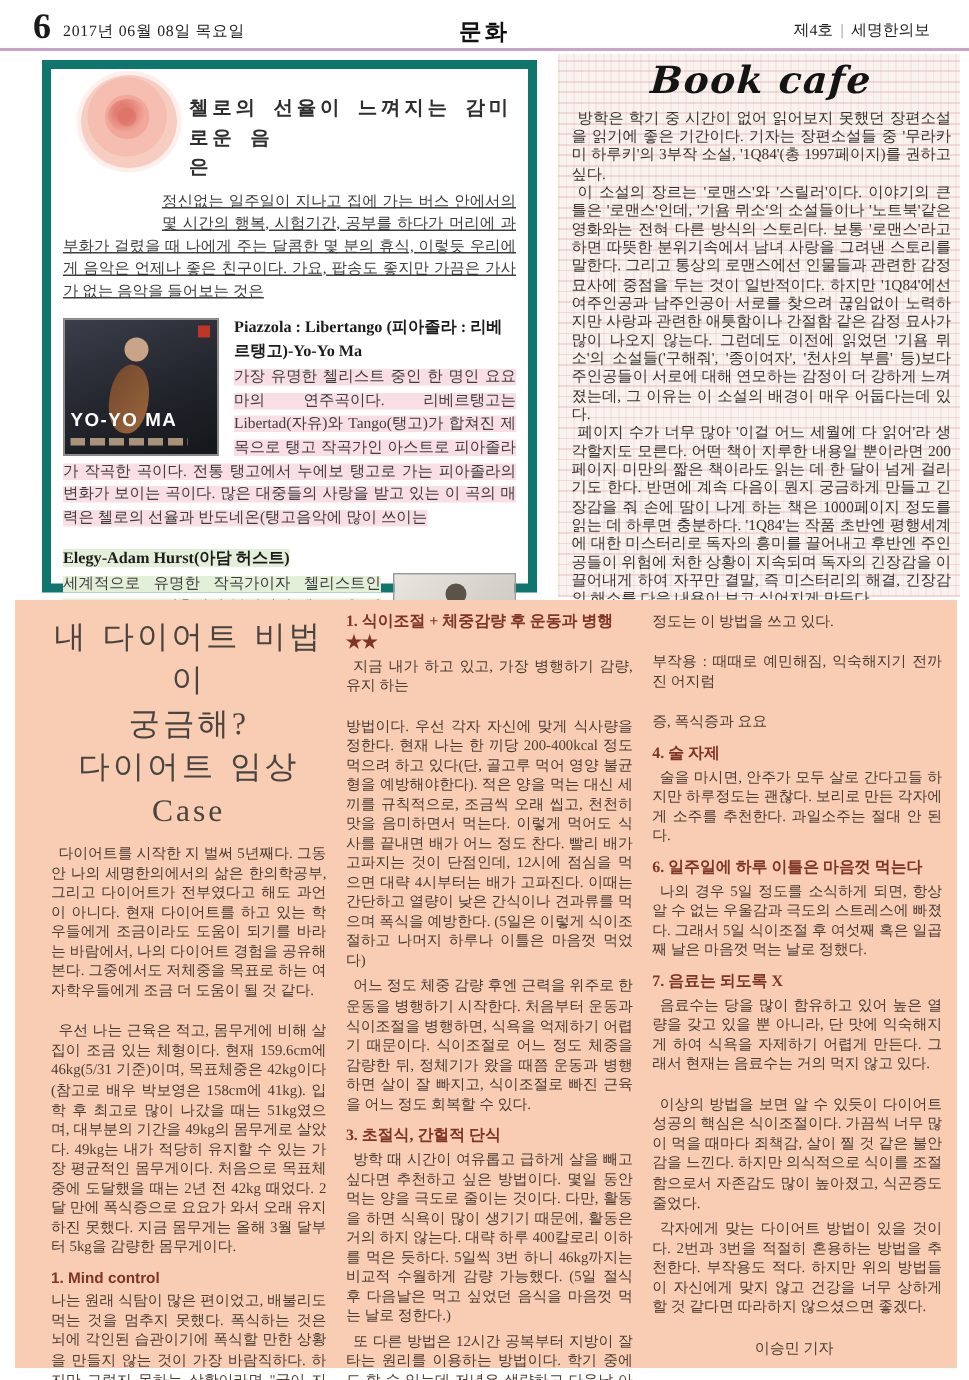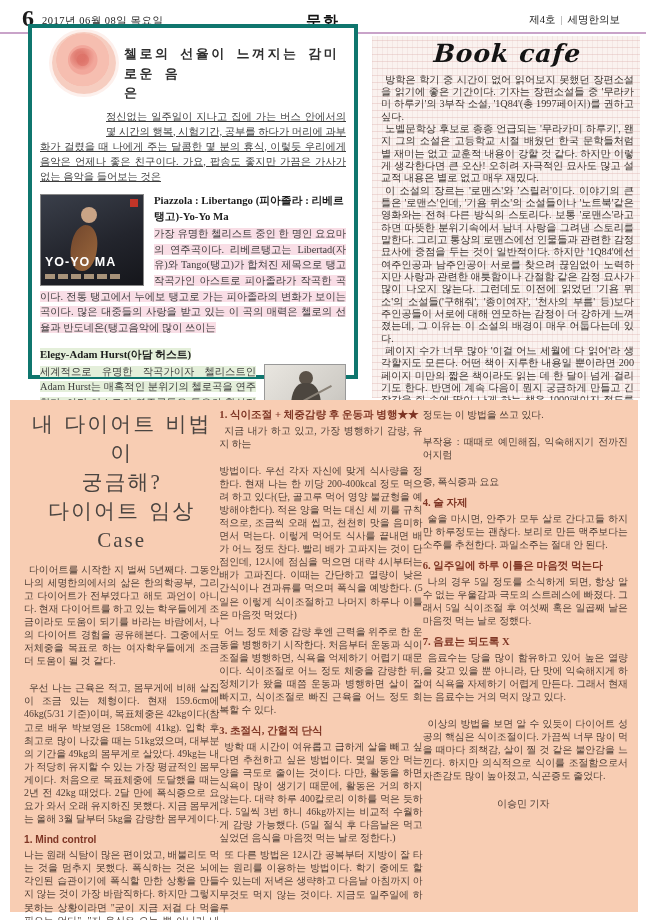--- a/index.html
+++ b/index.html
@@ -12,22 +12,22 @@
             border-bottom:2px solid #c9a3c9; }
   .hdr-left { position:absolute; left:22px; top:6px; display:flex; align-items:flex-end; gap:8px; }
   .page-num { font-size:24px; font-weight:bold; line-height:24px; color:#1a1a1a; }
   .hdr-date { font-size:10.5px; padding-bottom:2px; color:#222; letter-spacing:.5px; }
   .hdr-section { position:absolute; left:0; right:0; top:12px; text-align:center;
                  font-size:15px; font-weight:bold; color:#111; letter-spacing:2px; }
   .hdr-issue { position:absolute; right:26px; top:13px; font-size:10.5px; color:#222; }
   .hdr-issue .sep { margin:0 5px; color:#888; }
 
   
-  .music-box { position:absolute; left:28px; top:24px; width:330px; height:355px;
-               background:#fff; border:4px solid #0f766e; padding:6px 8px; }
+  .music-box { position:absolute; left:28px; top:40px; width:330px; height:355px;
+               background:#fff; border:6px solid #0f766e; padding:6px 8px; }
   .flower { float:left; width:84px; height:66px; position:relative; }
   .flower .bloom { position:absolute; left:12px; top:-2px; width:64px; height:62px; border-radius:50%;
       background:radial-gradient(circle at 48% 45%, #e98a80 0 12%, #f2a79b 14% 30%, #f6beb0 32% 55%, #f6cdc0 56% 75%, #fbe4da 76% 100%);
       box-shadow:0 0 0 3px #fdf0ec; }
   .flower .bloom::after { content:""; position:absolute; left:18px; top:16px; width:26px; height:22px;
       border-radius:50%; background:radial-gradient(circle at 40% 40%, #d96a60 0 25%, transparent 70%); opacity:.7; }
   .music-title { font-size:13px; font-weight:bold; letter-spacing:2.5px; color:#2e2e2e;
                  padding:10px 0 0 6px; line-height:1.5; word-spacing:4px; }
   .music-title .t2 { display:block; margin-left:-84px; padding-left:0; }
   .music-intro { clear:none; font-size:10.3px; line-height:1.46; text-align:justify; color:#3d3d3d; margin-top:6px;text-decoration:underline; }
@@ -61,21 +61,21 @@
       background:
         repeating-linear-gradient(90deg, rgba(214,178,176,.18) 0 1px, transparent 1px 5px),
         repeating-linear-gradient(0deg, #efd9d6 0 1px, #faf2ef 1px 7px); }
   .bookcafe-title { text-align:center; font-family:"DejaVu Serif",serif; font-style:italic; font-weight:bold;
       font-size:25px; color:#141414; letter-spacing:1px; line-height:1.1; margin:2px 0 6px 0;
       transform:skewX(-4deg); }
   .bookcafe p { font-size:10.2px; line-height:12.35px; text-align:justify; color:#3a3430; text-indent:.4em; }
 
   
   .diet { position:absolute; left:10px; top:400px; width:628px; height:512px; background:#f8cdb3;
-          padding:8px 10px 6px 14px; display:flex; }
+          padding:8px 10px 6px 24px; display:flex; gap:13px; }
   .col { flex:1 1 0; min-width:0; }
   .col-left  { flex-basis:192px; }
   .col-mid   { flex-basis:200px; }
   .col-right { flex-basis:202px; }
   .diet-heading { text-align:center; font-size:21px; line-height:1.38; color:#4a4440;
       letter-spacing:2px; word-spacing:2px; margin:2px 0 8px 0; }
   .diet p { font-size:9.9px; line-height:1.32; text-align:justify; color:#4b3c34; margin-bottom:4px; }
   .diet p.first { text-indent:.5em; }
   .tip-title { font-size:10.6px; font-weight:bold; color:#7e3524; margin:8px 0 2px 0; line-height:1.3; }
   .tip-title.en { font-family:"Liberation Sans",sans-serif; font-size:10.2px; }
@@ -129,21 +129,20 @@
         <div class="bow"></div>
       </div>
       <p class="song-body"><span class="hl-green">세계적으로 유명한 작곡가이자 첼리스트인 Adam Hurst는 매혹적인 분위기의 첼로곡을 연주한다. 아담 허스트의 연주곡들은 특유의 환상적인 분위기가 있다. 부드럽게 넘어가는 차분한 사이에서 다양한 분위기를 느낄 수 있다. 이 곡 말고도 아담 허스트의 곡은 특이한 분위기를 가지는 곡들이 많으니 다른 곡들도 들어보는 것을 추천한다. YouTube에 올라와있는 그의 연주 동영상에는 그의 연주</span></p>
     </div>
     <div class="music-byline">김민주 기자</div>
   </div>
 
   <div class="bookcafe">
     <div class="bookcafe-title">Book cafe</div>
     <p>방학은 학기 중 시간이 없어 읽어보지 못했던 장편소설을 읽기에 좋은 기간이다. 기자는 장편소설들 중 '무라카미 하루키'의 3부작 소설, '1Q84'(총 1997페이지)를 권하고 싶다.</p>
-    <p>노벨문학상 후보로 종종 언급되는 '무라카미 하루키', 왠지 그의 소설은 고등학교 시절 배웠던 한국 문학들처럼 별 재미는 없고 교훈적 내용이 강할 것 같다. 하지만 이렇게 생각한다면 큰 오산! 오히려 자극적인 묘사도 많고 설교적 내용은 별로 없고 매우 재밌다.</p>
     <p>이 소설의 장르는 '로맨스'와 '스릴러'이다. 이야기의 큰 틀은 '로맨스'인데, '기욤 뮈소'의 소설들이나 '노트북'같은 영화와는 전혀 다른 방식의 스토리다. 보통 '로맨스'라고 하면 따뜻한 분위기속에서 남녀 사랑을 그려낸 스토리를 말한다. 그리고 통상의 로맨스에선 인물들과 관련한 감정 묘사에 중점을 두는 것이 일반적이다. 하지만 '1Q84'에선 여주인공과 남주인공이 서로를 찾으려 끊임없이 노력하지만 사랑과 관련한 애틋함이나 간절함 같은 감정 묘사가 많이 나오지 않는다. 그런데도 이전에 읽었던 '기욤 뮈소'의 소설들('구해줘', '종이여자', '천사의 부름' 등)보다 주인공들이 서로에 대해 연모하는 감정이 더 강하게 느껴졌는데, 그 이유는 이 소설의 배경이 매우 어둡다는데 있다.</p>
     <p>페이지 수가 너무 많아 '이걸 어느 세월에 다 읽어'라 생각할지도 모른다. 어떤 책이 지루한 내용일 뿐이라면 200페이지 미만의 짧은 책이라도 읽는 데 한 달이 넘게 걸리기도 한다. 반면에 계속 다음이 뭔지 궁금하게 만들고 긴장감을 줘 손에 땀이 나게 하는 책은 1000페이지 정도를 읽는 데 하루면 충분하다. '1Q84'는 작품 초반엔 평행세계에 대한 미스터리로 독자의 흥미를 끌어내고 후반엔 주인공들이 위험에 처한 상황이 지속되며 독자의 긴장감을 이끌어내게 하여 자꾸만 결말, 즉 미스터리의 해결, 긴장감의 해소를 다음 내용이 보고 싶어지게 만든다.</p>
     <p>드라마의 진부함에 시시해져 있거나, 평소 하던 취미생활이 질려 책을 읽는 건 어떨까. '1Q84'는 여러분에게 좋은 친구로 다가갈 것이다.</p>
   </div>
 
   <div class="diet">
     <div class="col col-left">
       <div class="diet-heading">
         <span>내 다이어트 비법이</span><br>
         <span>궁금해?</span><br>
@@ -167,24 +166,25 @@
       <p class="first">또 다른 방법은 12시간 공복부터 지방이 잘 타는 원리를 이용하는 방법이다. 학기 중에도 할 수 있는데 저녁은 생략하고 다음날 아침까지 아무것도 먹지 않는 것이다. 지금도 일주일에 하루</p>
     </div>
 
     <div class="col col-right">
       <p>정도는 이 방법을 쓰고 있다.</p>
       <div class="gap-s"></div>
       <p>부작용 : 때때로 예민해짐, 익숙해지기 전까진 어지럼</p>
       <div class="gap-s"></div>
       <p>증, 폭식증과 요요</p>
       <div class="tip-title">4. 술 자제</div>
-      <p class="first">술을 마시면, 안주가 모두 살로 간다고들 하지만 하루정도는 괜찮다. 보리로 만든 맥주보다는 소주를 추천한다. 과일소주는 절대 안 된다.</p>
+      <p class="first">술을 마시면, 안주가 모두 살로 간다고들 하지만 하루정도는 괜찮다. 보리로 만든 각자에게 소주를 추천한다. 과일소주는 절대 안 된다.</p>
       <div class="tip-title">6. 일주일에 하루 이틀은 마음껏 먹는다</div>
       <p class="first">나의 경우 5일 정도를 소식하게 되면, 항상 알 수 없는 우울감과 극도의 스트레스에 빠졌다. 그래서 5일 식이조절 후 여섯째 혹은 일곱째 날은 마음껏 먹는 날로 정했다.</p>
       <div class="tip-title">7. 음료는 되도록 X</div>
       <p class="first">음료수는 당을 많이 함유하고 있어 높은 열량을 갖고 있을 뿐 아니라, 단 맛에 익숙해지게 하여 식욕을 자제하기 어렵게 만든다. 그래서 현재는 음료수는 거의 먹지 않고 있다.</p>
       <div class="gap-s"></div>
       <p class="first">이상의 방법을 보면 알 수 있듯이 다이어트 성공의 핵심은 식이조절이다. 가끔씩 너무 많이 먹을 때마다 죄책감, 살이 찔 것 같은 불안감을 느낀다. 하지만 의식적으로 식이를 조절함으로서 자존감도 많이 높아졌고, 식곤증도 줄었다.</p>
+      <p class="first">각자에게 맞는 다이어트 방법이 있을 것이다. 2번과 3번을 적절히 혼용하는 방법을 추천한다. 부작용도 적다. 하지만 위의 방법들이 자신에게 맞지 않고 건강을 너무 상하게 할 것 같다면 따라하지 않으셨으면 좋겠다.</p>
       <div class="diet-byline">이승민 기자</div>
     </div>
   </div>
 
 </div>
 
 </body></html>

